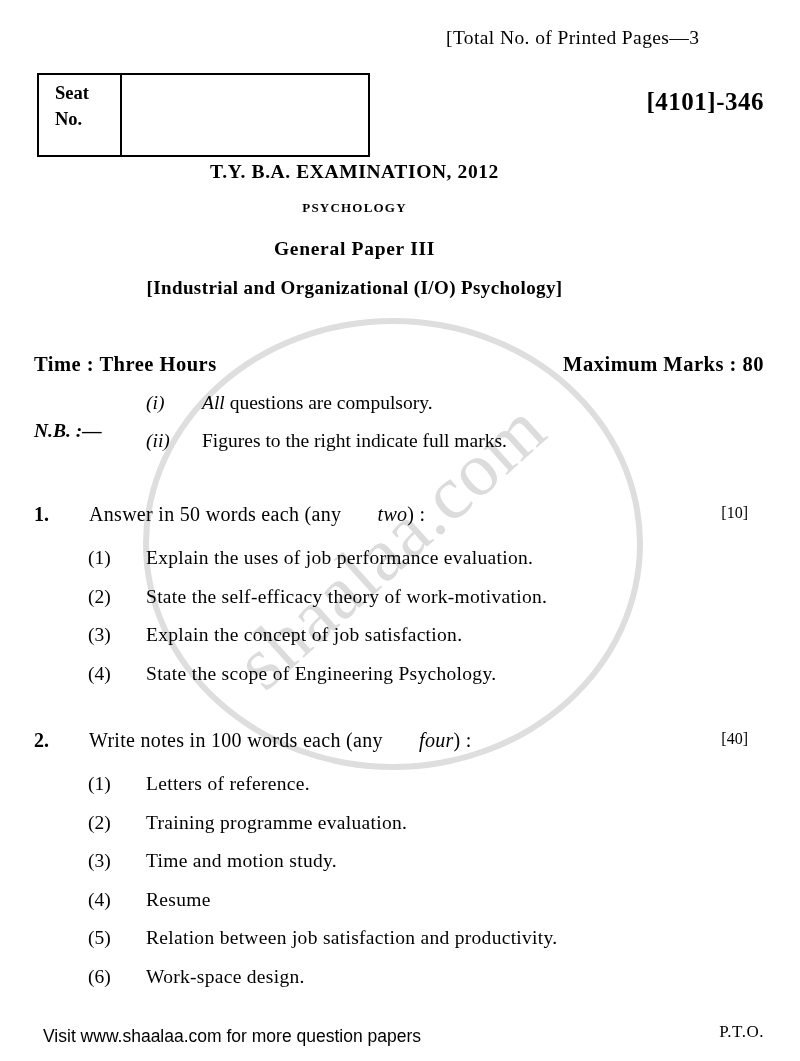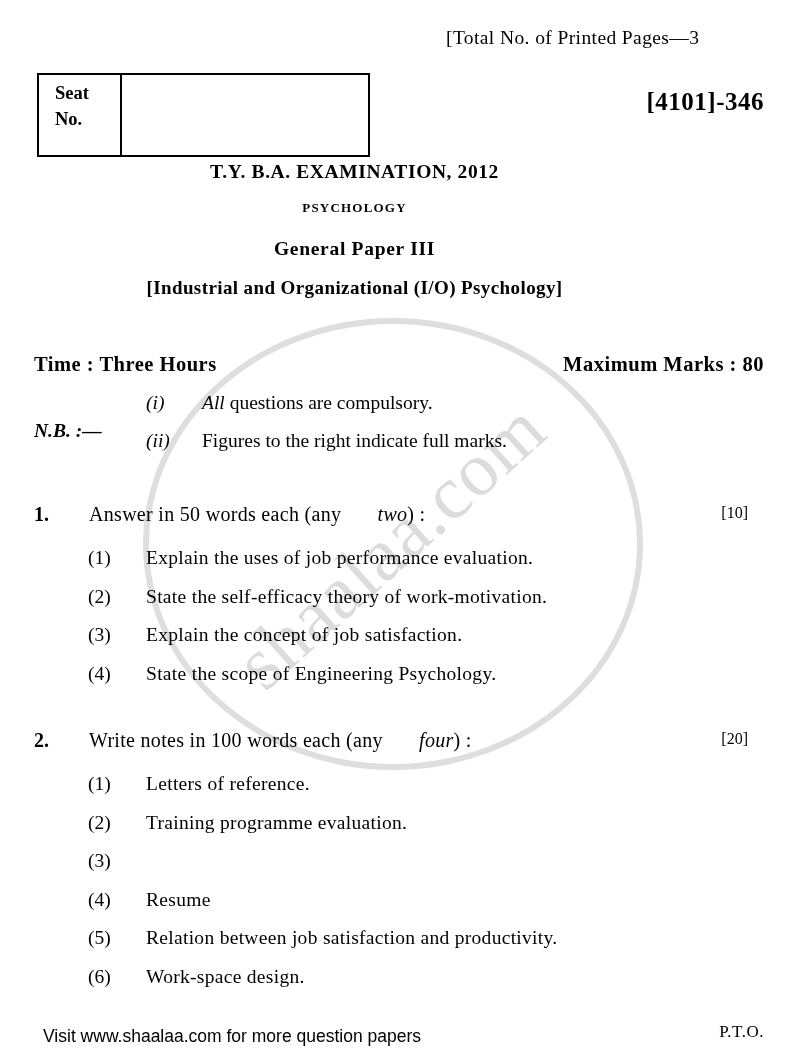--- a/index.html
+++ b/index.html
@@ -361,32 +361,33 @@
       <div class="sub-item">
         <span class="sub-num">(4)</span>
         <span class="sub-text">State  the  scope  of  Engineering   Psychology.</span>
       </div>
     </div>
 
     <div class="q-block" id="q2-block">
       <div class="q-head">
         <span class="q-num">2.</span>
         <span class="q-title"><span>Write  notes  in  </span><b>100</b><span>  words  each  (any  </span><i>four</i><span>) :</span></span>
-        <span class="q-marks">[20]</span>
+        <span class="q-marks">[40]</span>
       </div>
       <div class="sub-item">
         <span class="sub-num">(1)</span>
         <span class="sub-text">Letters  of  reference.</span>
       </div>
       <div class="sub-item">
         <span class="sub-num">(2)</span>
         <span class="sub-text">Training  programme  evaluation.</span>
       </div>
       <div class="sub-item">
         <span class="sub-num">(3)</span>
+        <span class="sub-text">Time  and  motion  study.</span>
       </div>
       <div class="sub-item">
         <span class="sub-num">(4)</span>
         <span class="sub-text">Resume</span>
       </div>
       <div class="sub-item">
         <span class="sub-num">(5)</span>
         <span class="sub-text">Relation  between  job  satisfaction  and  productivity.</span>
       </div>
       <div class="sub-item">

